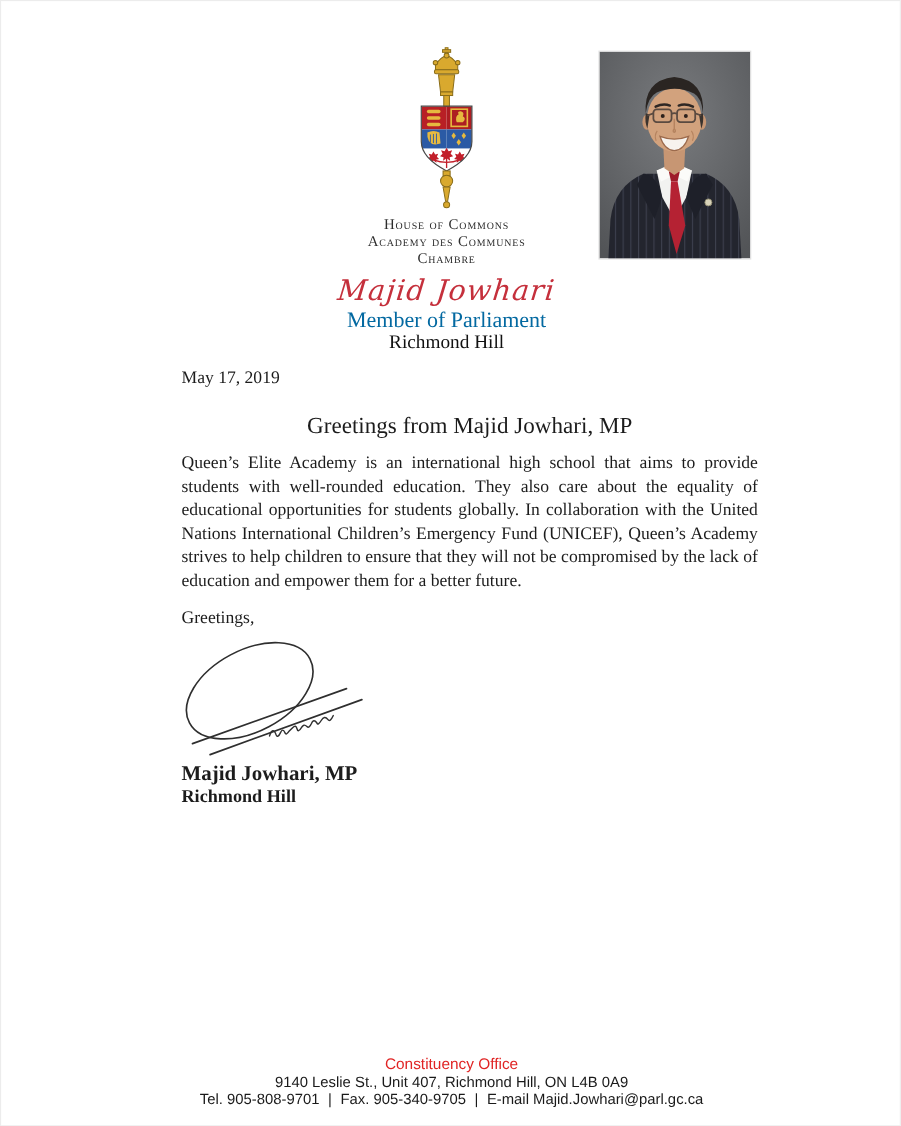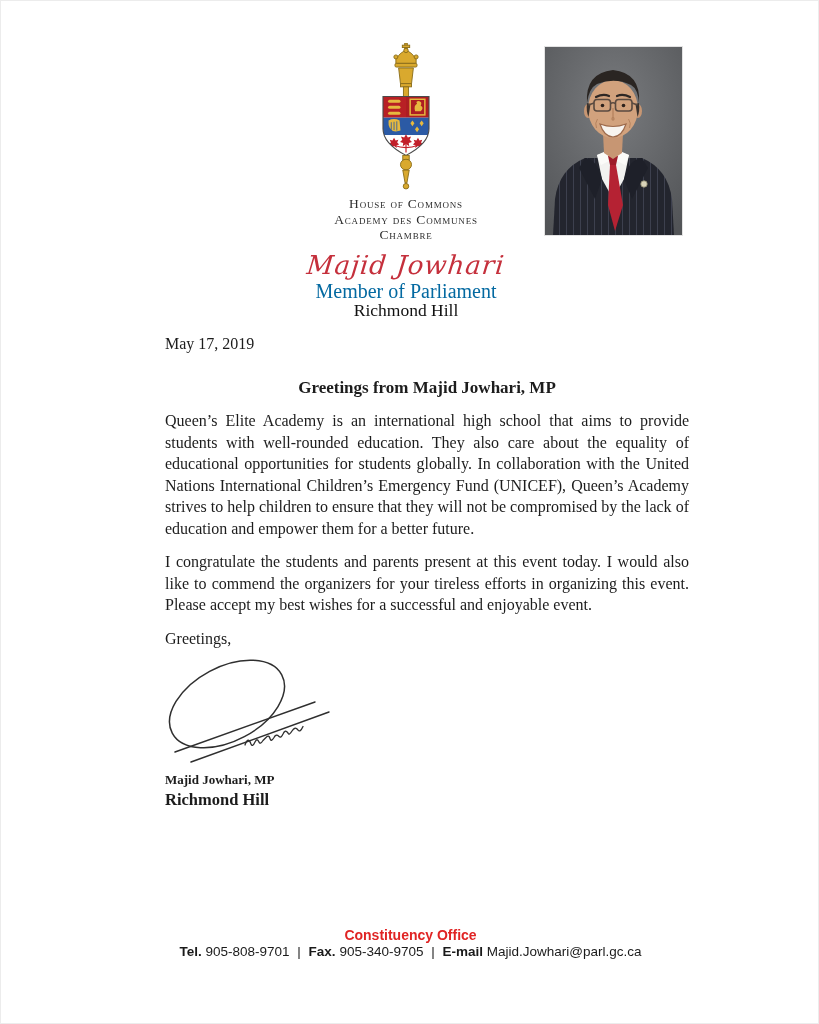--- a/index.html
+++ b/index.html
@@ -26,34 +26,34 @@
   }
   .mp-role { font-size:20px; line-height:19.5px; margin-top:3px; color:#0369a1; }
   .mp-riding { font-size:17.5px; line-height:19.5px; color:#111; }
   .portrait {
     position:absolute; left:544px; top:46px; width:137px; height:188px;
     box-shadow:0 0 0 1px #e3e3e3;
   }
   
   .body-col { position:absolute; left:148px; top:332px; width:524px; font-size:16px; line-height:21.5px;margin-left:16px; }
   .date-line { }
-  .letter-title { text-align:center; font-weight:bold; font-size:17px; margin-top:22px; }
+  .letter-title { text-align:center; font-weight:normal; font-size:21px; margin-top:22px; }
   p.para { text-align:justify; margin-top:12px; }
   p.para.first { margin-top:22px; }
   .closing { margin-top:12px; }
   .signature-wrap { margin-top:3px; width:225px; height:118px; }
-  .signer-name { font-weight:bold; font-size:13px; line-height:20px; }
+  .signer-name { font-weight:bold; font-size:19px; line-height:20px; }
   .signer-riding { font-weight:bold; font-size:16.5px; line-height:20px; }
   
   .footer {
     position:absolute; left:0; top:926px; width:819px; text-align:center;
     font-family:"Liberation Sans", sans-serif; font-size:13.5px; line-height:16.5px; color:#1a1a1a;
   }
-  .footer .office-title { color:#e02424; font-weight:bold; font-size:14px; }
-  .footer .lbl { font-weight:bold; }
+  .footer .office-title { color:#e02424; font-weight:normal; font-size:14px;margin-top:32px; }
+  .footer .lbl { font-weight:normal; }
   .footer .sep { padding:0 4px; }
 </style>
 </head>
 <body>
 
 <div class="page">
 
   <div class="header-block">
 
     <div class="crest">
@@ -180,41 +180,41 @@
       <path d="M55,77 Q68,82 81,77 Q77,89.5 68,90 Q59,89.5 55,77 Z" fill="#f7f3ee" stroke="#9c6a4c" stroke-width="1.2"></path>
       <path d="M52.5,72 Q49.5,76 51.5,81 M83.5,72 Q86.5,76 84.5,81" stroke="#b5835f" stroke-width="1" fill="none"></path>
     </svg>
   </div>
 
   <div class="body-col">
     <div class="date-line">May 17, 2019</div>
     <div class="letter-title">Greetings from Majid Jowhari, MP</div>
 
     <p class="para">Queen’s Elite Academy is an international high school that aims to provide students with well-rounded education. They also care about the equality of educational opportunities for students globally. In collaboration with the United Nations International Children’s Emergency Fund (UNICEF), Queen’s Academy strives to help children to ensure that they will not be compromised by the lack of education and empower them for a better future.</p>
-    <p class="para">I congratulate the students and parents present at this event today. I would also like to commend the organizers for your tireless efforts in organizing this event. Please accept my best wishes for a successful and enjoyable event.</p>
 
     <div class="closing">Greetings,</div>
 
     <div class="signature-wrap">
       <svg viewBox="0 0 225 118" width="225" height="118" aria-hidden="true">
         <g fill="none" stroke="#2f2f2f" stroke-width="1.5" stroke-linecap="round">
           <ellipse cx="62" cy="52" rx="62" ry="37" transform="rotate(-28 62 52)"></ellipse>
           <path d="M10,100 L150,50"></path>
           <path d="M26,110 L164,60"></path>
           <path d="M80,93 q3,-9 6,-1 q1.5,3.5 4,-2 q2,-4.5 4,0 q1,3 4,-1.5 l3,-3 q3,-3 4,1 q1,4 4,-1 q2,-4 5,-1 q2,2 4,-2.5 q2,-5 5,-1 q1,3 4,-2 q3,-5 6,-1 q2,3 5,-3.5" stroke-width="1.3"></path>
         </g>
       </svg>
     </div>
 
     <div class="signer-name">Majid Jowhari, MP</div>
     <div class="signer-riding">Richmond Hill</div>
   </div>
 
   <div class="footer">
     <div class="office-title">Constituency Office</div>
+    <div class="address">9140 Leslie St., Unit 407, Richmond Hill, ON L4B 0A9</div>
     <div class="contact-line">
       <span class="lbl">Tel.</span>
       <span>905-808-9701</span>
       <span class="sep">|</span>
       <span class="lbl">Fax.</span>
       <span>905-340-9705</span>
       <span class="sep">|</span>
       <span class="lbl">E-mail</span>
       <span>Majid.Jowhari@parl.gc.ca</span>
     </div>

